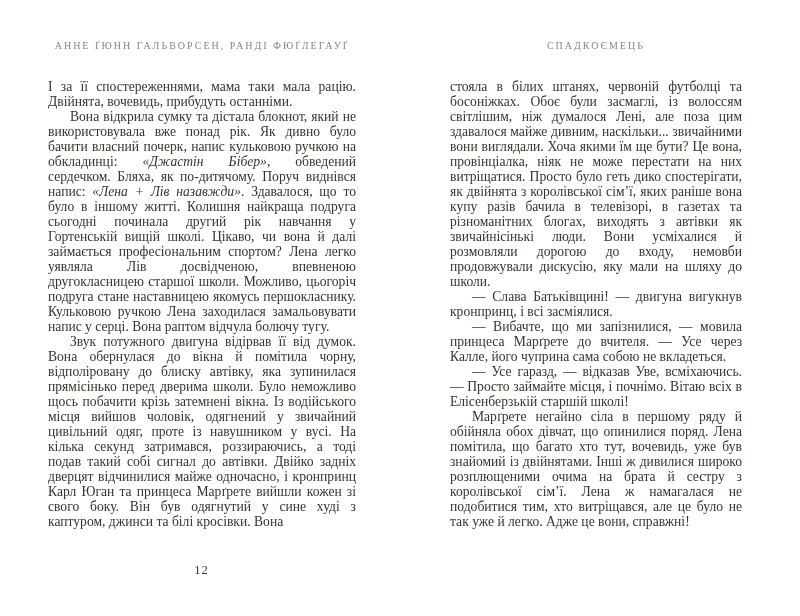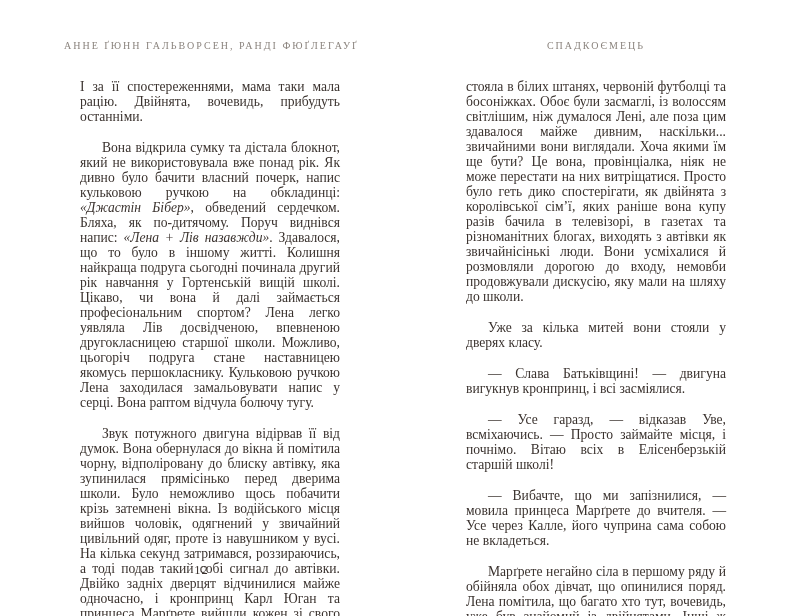--- a/index.html
+++ b/index.html
@@ -19,39 +19,39 @@
     height: 616px;
     background: var(--bg, #ffffff);
   }
   .page {
     position: relative;
     width: 400px;
     height: 616px;
     box-sizing: border-box;
     overflow: hidden;
   }
-  .page-left  { padding: 40px 44px 60px 64px; }
+  .page-left  { padding: 40px 44px 60px 48px; }
   .page-right { padding: 40px 58px 48px 50px; }
   .running-header {
     font-size: 10px;
     line-height: 12px;
     letter-spacing: 2px;
     text-align: center;
     color: var(--header, #8b847e);
     margin-bottom: 27px;
     white-space: nowrap;
   }
   .page-body {
     color: var(--text, #3a322e);
     font-size: 13.6px;
     line-height: 15px;
     text-align: justify;
   }
   .page-body p {
-    margin: 16px;
+    margin: 0;
     padding: 0;
   }
   .page-body p.indent {
     text-indent: 22px;
   }
   .page-body em {
   }
   .page-number {
     position: absolute;
     bottom: 38px;
@@ -75,21 +75,20 @@
         <p class="indent"><span>Вона відкрила сумку та дістала блокнот, який не використовувала вже понад рік. Як дивно було бачити власний почерк, напис кульковою ручкою на обкладинці: </span><em>«Джастін Бібер»</em><span>, обведений сердечком. Бляха, як по-дитячому. Поруч виднівся напис: </span><em>«Лена + Лів назавжди»</em><span>. Здавалося, що то було в іншому житті. Колишня найкраща подруга сьогодні починала другий рік навчання у Гортенській вищій школі. Цікаво, чи вона й далі займається професіональним спортом? Лена легко уявляла Лів досвідченою, впевненою другокласницею старшої школи. Можливо, цьогоріч подруга стане наставницею якомусь першокласнику. Кульковою ручкою Лена заходилася замальовувати напис у серці. Вона раптом відчула болючу тугу.</span></p>
         <p class="indent"><span>Звук потужного двигуна відірвав її від думок. Вона обернулася до вікна й помітила чорну, відполіровану до блиску автівку, яка зупинилася прямісінько перед дверима школи. Було неможливо щось побачити крізь затемнені вікна. Із водійського місця вийшов чоловік, одягнений у звичайний цивільний одяг, проте із навушником у вусі. На кілька секунд затримався, роззираючись, а тоді подав такий собі сигнал до автівки. Двійко задніх дверцят відчинилися майже одночасно, і кронпринц Карл Юган та принцеса Марґрете вийшли кожен зі свого боку. Він був одягнутий у сине худі з каптуром, джинси та білі кросівки. Вона</span></p>
       </div>
     <div class="page-number">12</div>
   </div>
 
   <div class="page page-right">
     <div class="running-header">СПАДКОЄМЕЦЬ</div>
     <div class="page-body">
         <p><span>стояла в білих штанях, червоній футболці та босоніжках. Обоє були засмаглі, із волоссям світлішим, ніж думалося Лені, але поза цим здавалося майже дивним, наскільки... звичайними вони виглядали. Хоча якими їм ще бути? Це вона, провінціалка, ніяк не може перестати на них витріщатися. Просто було геть дико спостерігати, як двійнята з королівської сім’ї, яких раніше вона купу разів бачила в телевізорі, в газетах та різноманітних блогах, виходять з автівки як звичайнісінькі люди. Вони усміхалися й розмовляли дорогою до входу, немовби продовжували дискусію, яку мали на шляху до школи.</span></p>
-        <p class="indent"><span>Уже за кілька митей вони стояли у дверях класу.</span></p>
         <p class="indent"><span>— Слава Батьківщині! — двигуна вигукнув кронпринц, і всі засміялися.</span></p>
+        <p class="indent"><span>— Вибачте, що ми запізнилися, — мовила принцеса Марґрете до вчителя. — Усе через Калле, його чуприна сама собою не вкладеться.</span></p>
         <p class="indent"><span>— Усе гаразд, — відказав Уве, всміхаючись. — Просто займайте місця, і почнімо. Вітаю всіх в Елісенберзькій старшій школі!</span></p>
-        <p class="indent"><span>— Вибачте, що ми запізнилися, — мовила принцеса Марґрете до вчителя. — Усе через Калле, його чуприна сама собою не вкладеться.</span></p>
         <p class="indent"><span>Марґрете негайно сіла в першому ряду й обійняла обох дівчат, що опинилися поряд. Лена помітила, що багато хто тут, вочевидь, уже був знайомий із двійнятами. Інші ж дивилися широко розплющеними очима на брата й сестру з королівської сім’ї. Лена ж намагалася не подобитися тим, хто витріщався, але це було не так уже й легко. Адже це вони, справжні!</span></p>
       </div>
   </div>
 
 </div>
 
 </body></html>

